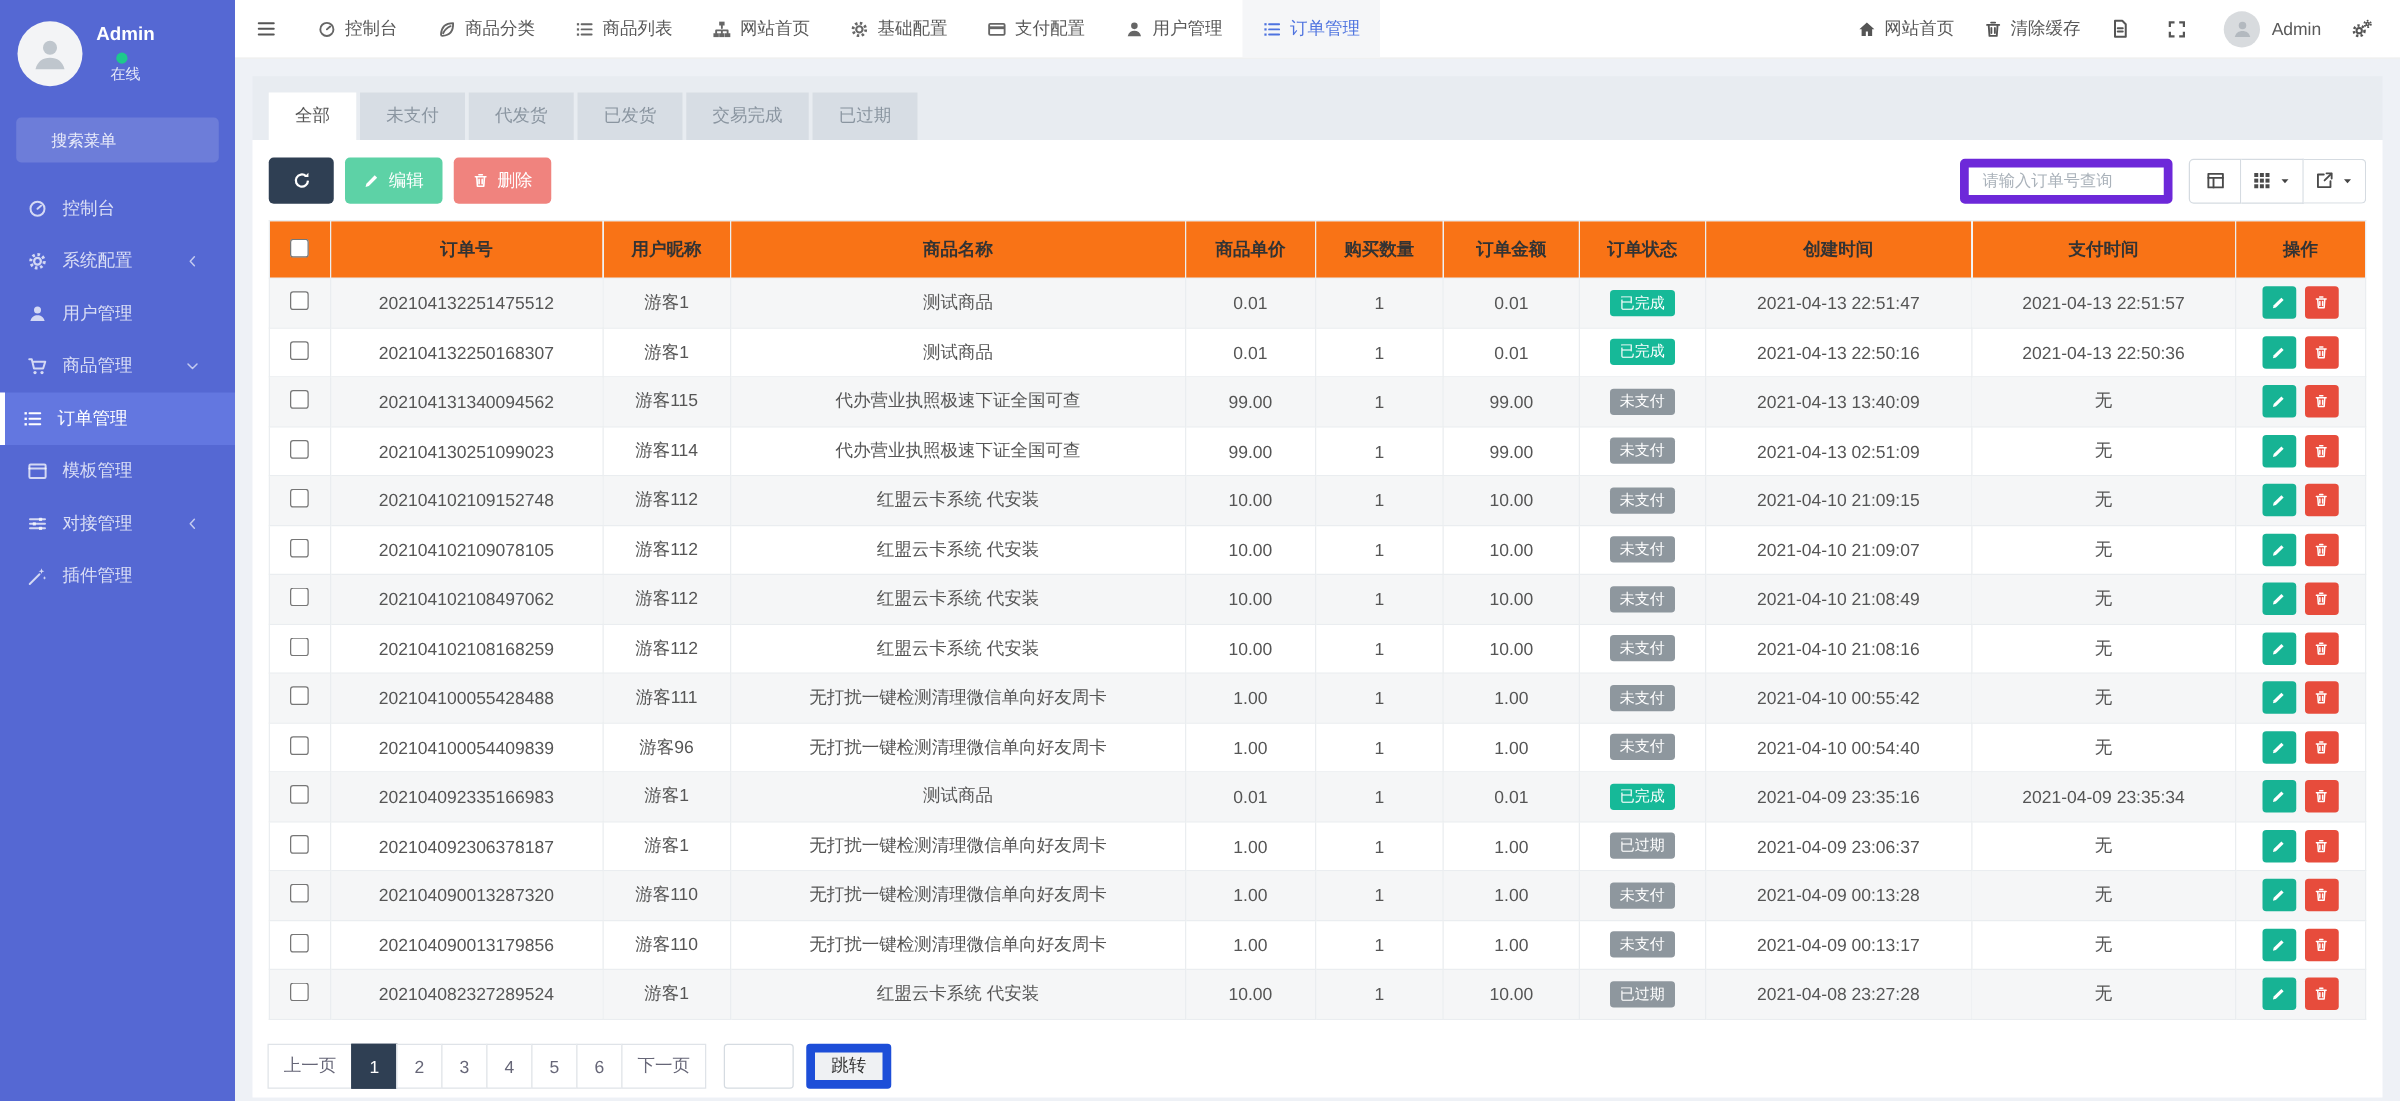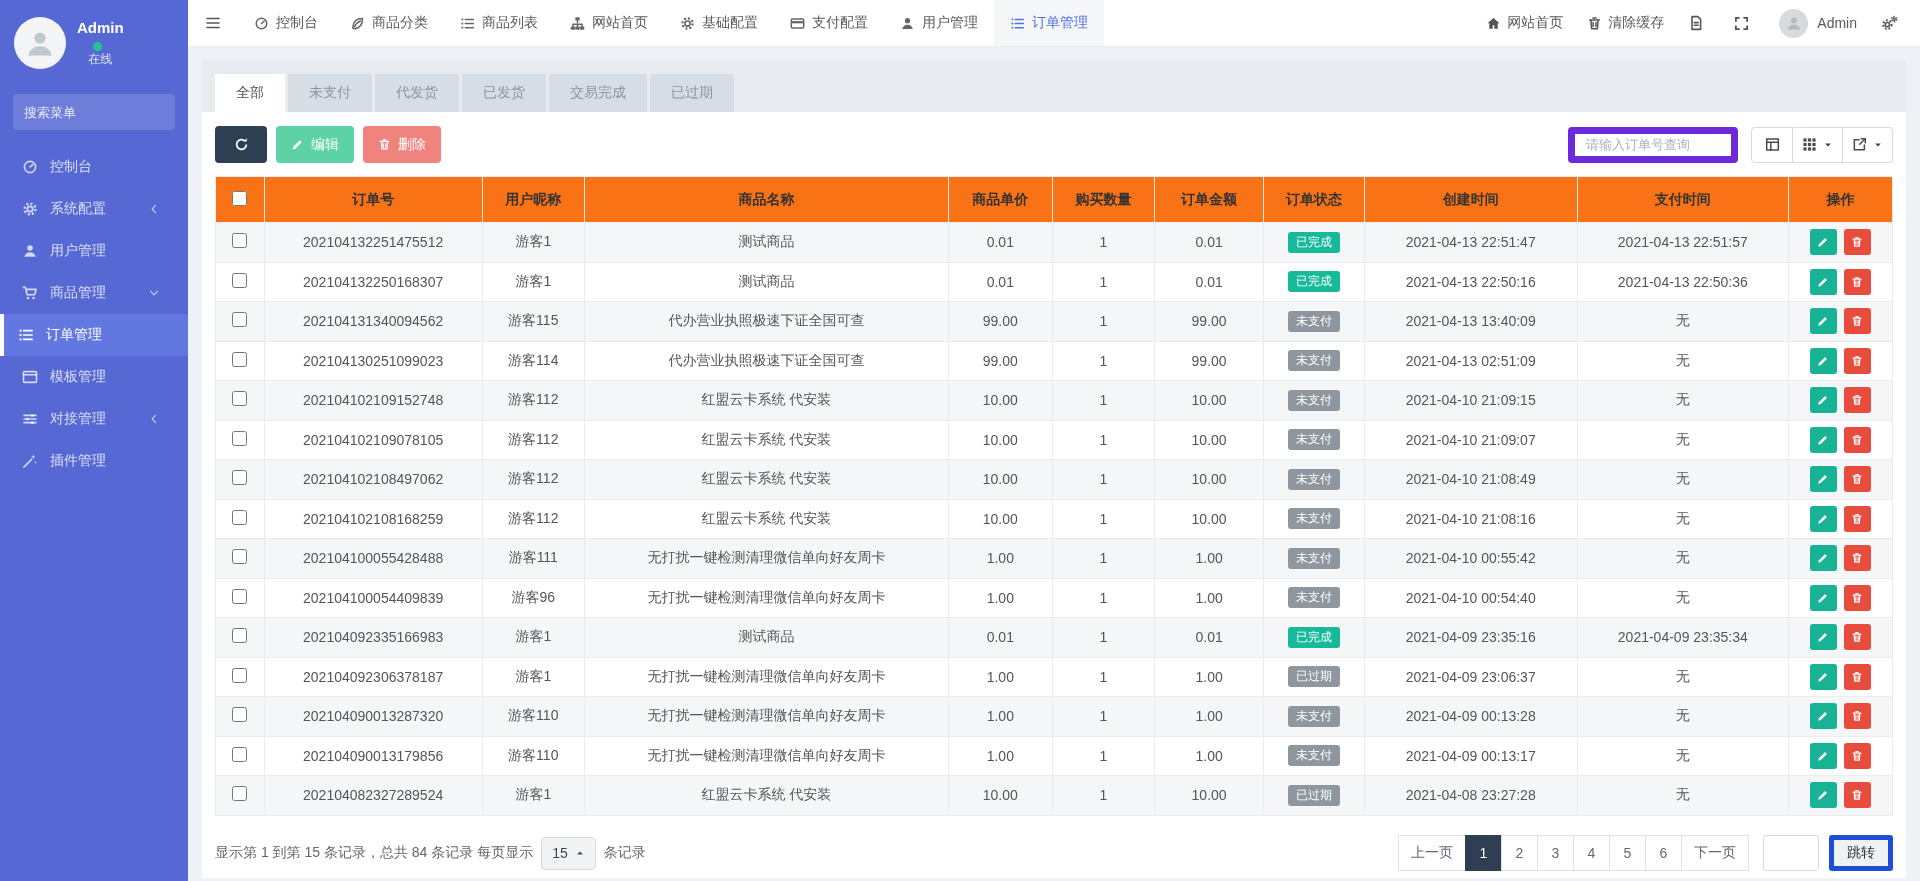--- a/index.html
+++ b/index.html
@@ -9,21 +9,21 @@
   .ic svg { display:block; }
 
   
   .sidebar { position:absolute; left:0; top:0; width:188px; height:881px; background:#5568d3; z-index:5; }
   .side-user { display:flex; align-items:center; padding:17px 14px 15px; }
   .side-avatar { width:52px; height:52px; border-radius:50%; background:#f3f4f6; display:flex; align-items:center; justify-content:center; color:#bfc6cd; flex:0 0 52px; }
   .side-user-meta { margin-left:11px; }
   .side-user-name { color:#fff; font-weight:bold; font-size:15px; margin-bottom:6px; }
   .side-user-status { color:rgba(255,255,255,.85); font-size:12px; display:flex; align-items:center;flex-direction:column; }
   .dot { width:9px; height:9px; border-radius:50%; background:#1dc98c; display:inline-block; margin-right:6px; }
-  .side-search { margin:10px 13px 16px; height:36px; background:rgba(255,255,255,.14); border-radius:4px; display:flex; align-items:center; padding:0 11px;gap:44px; }
+  .side-search { margin:10px 13px 16px; height:36px; background:rgba(255,255,255,.14); border-radius:4px; display:flex; align-items:center; padding:0 28px;gap:44px; }
   .side-search input { flex:1; background:transparent; border:none; outline:none; color:#fff; font-size:13px; }
   .side-search input::placeholder { color:rgba(255,255,255,.85); }
   .side-search .ic { color:rgba(255,255,255,.9); }
   .side-menu { list-style:none; }
   .side-item { height:42px; display:flex; align-items:center; padding:0 14px 0 17px; color:rgba(255,255,255,.78); cursor:pointer; border-left:4px solid transparent; }
   .side-item .ic { width:18px; margin-right:11px; color:rgba(255,255,255,.75); }
   .side-item .lbl { flex:1; font-size:14px; }
   .side-item .chev { color:rgba(255,255,255,.65); }
   .side-item.active { background:#6377e0; color:#fff; border-left:4px solid #fff; padding-left:13px; }
   .side-item.active .ic { color:#fff; }
@@ -87,21 +87,21 @@
   
   .table-footer { display:flex; align-items:center; justify-content:space-between; padding:13px 0 0; height:62px; }
   .foot-left { display:flex; align-items:center; color:#666; }
   .page-size { display:inline-flex; align-items:center; height:33px; border:1px solid #d5dbe1; background:#f2f3f5; border-radius:4px; padding:0 10px; margin:0 8px; color:#444; cursor:pointer; }
   .page-size .caret { margin-left:7px; }
   .foot-right { display:flex; align-items:center; }
   .pagination { display:flex; list-style:none; }
   .page-btn { min-width:37px; height:36px; padding:0 12px; border:1px solid #dfe3e8; background:#fff; color:#667; display:flex; align-items:center; justify-content:center; cursor:pointer; margin-left:-1px; font-size:14px; }
   .page-btn.active { background:#2f3f53; border-color:#2f3f53; color:#fff; }
   .jump-input { width:56px; height:36px; border:1px solid #d5dbe1; border-radius:3px; margin-left:14px; outline:none; padding:0 8px; font-family:inherit; }
-  .jump-btn { height:36px; padding:0 13px; margin-left:10px; background:#eff1f3; border:5px solid #1d4ed8; border-radius:3px; color:#333; cursor:pointer; font-size:14px; font-family:inherit; }
+  .jump-btn { height:36px; padding:0 13px; margin-left:10px; background:#eff1f3; border:7px solid #1d4ed8; border-radius:3px; color:#333; cursor:pointer; font-size:14px; font-family:inherit; }
 </style>
 </head>
 <body>
 
 <aside class="sidebar">
   <div class="side-user">
     <div class="side-avatar">
         <span class="ic">
           <svg width="30" height="30" viewBox="0 0 16 16" xmlns="http://www.w3.org/2000/svg">
             <circle cx="8" cy="5.4" r="3" fill="currentColor"></circle>
@@ -949,32 +949,20 @@
                       </svg>
                     </span>
                   </button>
                 </span>
               </td>
             </tr>
           </tbody>
       </table>
 
       <div class="table-footer">
-        <div class="foot-left">
-          <span>显示第 1 到第 15 条记录，总共 84 条记录 每页显示</span>
-          <span class="page-size">
-              <span>15</span>
-              <span class="ic caret">
-                <svg width="10" height="10" viewBox="0 0 16 16" xmlns="http://www.w3.org/2000/svg">
-                  <path d="M3.5 10.5L8 5.5l4.5 5z" fill="currentColor"></path>
-                </svg>
-              </span>
-            </span>
-          <span>条记录</span>
-        </div>
         <div class="foot-right">
           <ul class="pagination">
               <li class="page-btn">上一页</li>
               <li class="page-btn active">1</li>
               <li class="page-btn">2</li>
               <li class="page-btn">3</li>
               <li class="page-btn">4</li>
               <li class="page-btn">5</li>
               <li class="page-btn">6</li>
               <li class="page-btn">下一页</li>

